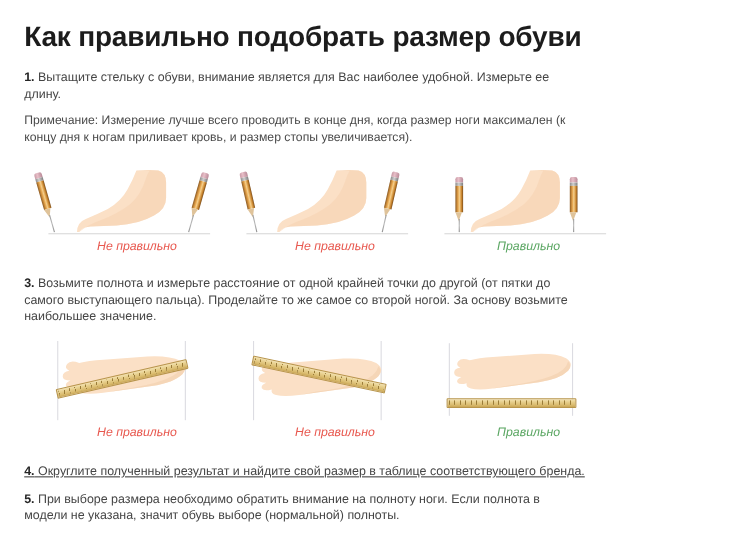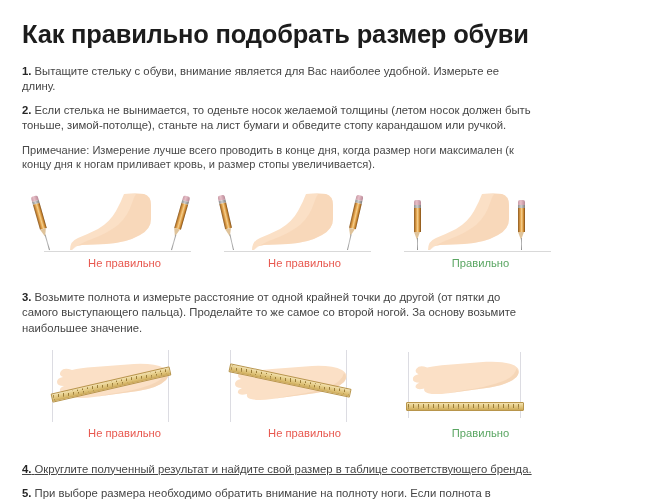--- a/index.html
+++ b/index.html
@@ -84,20 +84,21 @@
     position: relative;
     width: 160px;
     height: 72px;
   }
 
   .caption {
     font-size: 11.2px;
     text-align: center;
     margin-top: 5px;
     white-space: nowrap;
+    font-style: italic;
   }
   .cap-wrong { color: #e8584f; }
   .cap-right { color: #5aa662; }
   .cap-off1 { padding-left: 14px; }
   .cap-off2 { padding-left: 14px; }
   .cap-off3 { padding-left: 6px; }
 
   
   .ground {
     position: absolute;
@@ -197,24 +198,20 @@
 
 <div class="page">
 
   <h1 class="title">Как правильно подобрать размер обуви</h1>
 
   <p class="para">
     <span class="num">1.</span>
     <span>Вытащите стельку с обуви, внимание является для Вас наиболее удобной. Измерьте ее длину.</span>
   </p>
 
-  <p class="para">
-    <span class="num">2.</span>
-    <span>Если стелька не вынимается, то оденьте носок желаемой толщины (летом носок должен быть тоньше, зимой-потолще), станьте на лист бумаги и обведите стопу карандашом или ручкой.</span>
-  </p>
 
   <p class="note">Примечание: Измерение лучше всего проводить в конце дня, когда размер ноги максимален (к концу дня к ногам приливает кровь, и размер стопы увеличивается).</p>
 
   <div class="figrow figrow-side">
 
     <div class="fig fig-sp1">
       <div class="stage">
         <div class="ground"></div>
         <div class="pencil" style="left:6px; bottom:2px; transform: rotate(-16deg);">
           <div class="eraser"></div>

